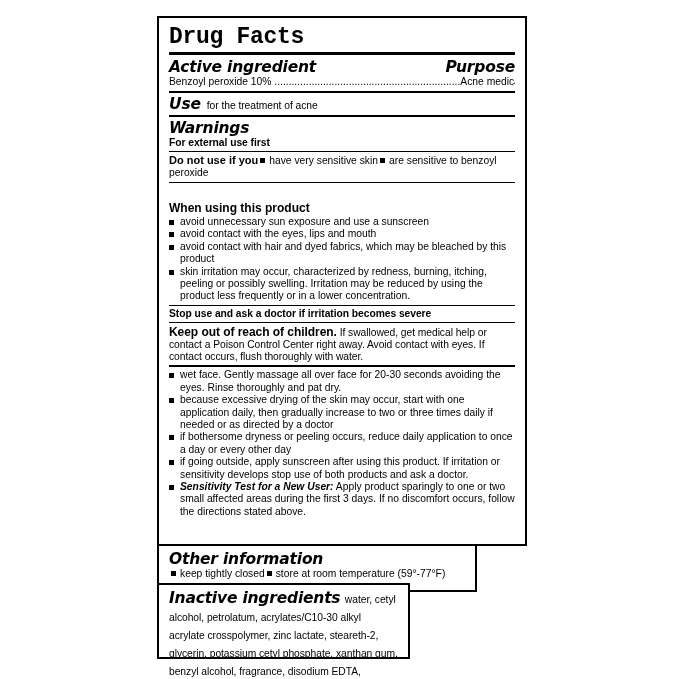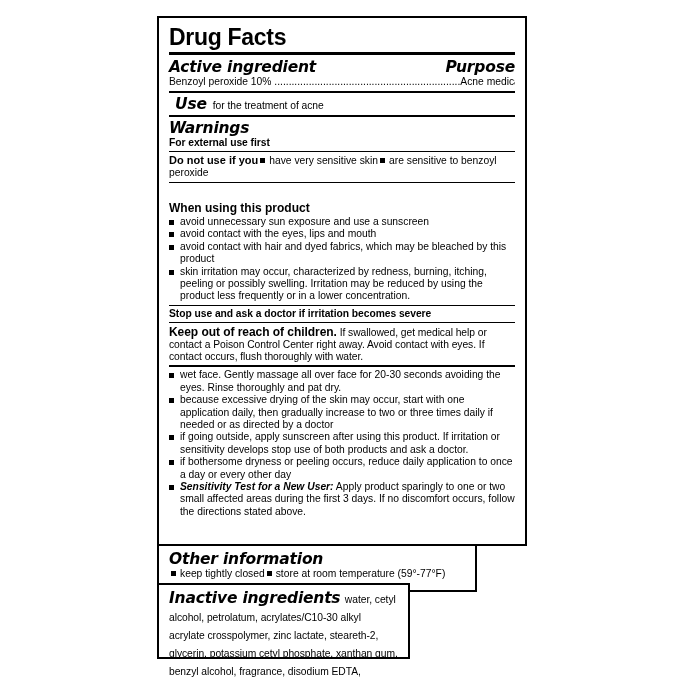--- a/index.html
+++ b/index.html
@@ -44,21 +44,21 @@
   
   #inactive-panel {
     left: 157px;
     top: 583px;
     width: 253px;
     height: 76px;
     padding: 4px 10px 0 10px;
   }
 
   .title {
-    font-family: Liberation Sans, sans-serif;
+    font-family: Liberation Mono, monospace;
     font-weight: bold;
     font-size: 23px;
     line-height: 26px;
     letter-spacing: -0.3px;
     margin: 0 0 1px 0;
   }
 
   .rule-thick {
     border: 0;
     border-top: 3px solid #000;
@@ -113,21 +113,20 @@
     font-size: 10.3px;
     line-height: 12.5px;
     white-space: nowrap;
     overflow: hidden;
   }
 
   .use-line {
     display: flex;
     align-items: baseline;
     gap: 6px;
-    margin-left: 6px;
   }
 
   ul.sq {
     list-style: none;
     margin: 1px 0 0 0;
     padding: 0;
   }
   ul.sq > li {
     position: relative;
     padding-left: 11px;
@@ -207,22 +206,22 @@
 
   <div class="body-text">
     <span class="inline-head-lg">Keep out of reach of children.</span>
     <span>If swallowed, get medical help or contact a Poison Control Center right away. Avoid contact with eyes. If contact occurs, flush thoroughly with water.</span>
   </div>
   <hr class="rule-med">
 
   <ul class="sq">
     <li><span>wet face. Gently massage all over face for 20-30 seconds avoiding the eyes. Rinse thoroughly and pat dry.</span></li>
     <li><span>because excessive drying of the skin may occur, start with one application daily, then gradually increase to two or three times daily if needed or as directed by a doctor</span></li>
+    <li><span>if bothersome dryness or peeling occurs, reduce daily application to once a day or every other day</span></li>
     <li><span>if going outside, apply sunscreen after using this product.  If irritation or sensitivity develops stop use of both products and ask a doctor.</span></li>
-    <li><span>if bothersome dryness or peeling occurs, reduce daily application to once a day or every other day</span></li>
     <li><span class="italic bold">Sensitivity Test for a New User:</span> <span>Apply product sparingly to one or two small affected areas during the first 3 days. If no discomfort occurs, follow the directions stated above.</span></li>
   </ul>
 
 </div>
 
 <div class="panel" id="other-info-panel">
   <div class="section-head">Other information</div>
   <div class="oneline-list">
     <span class="sq-inline" style="margin-left:0"></span><span>keep tightly closed</span><span class="sq-inline"></span><span>store at room temperature (59°-77°F)</span>
   </div>

